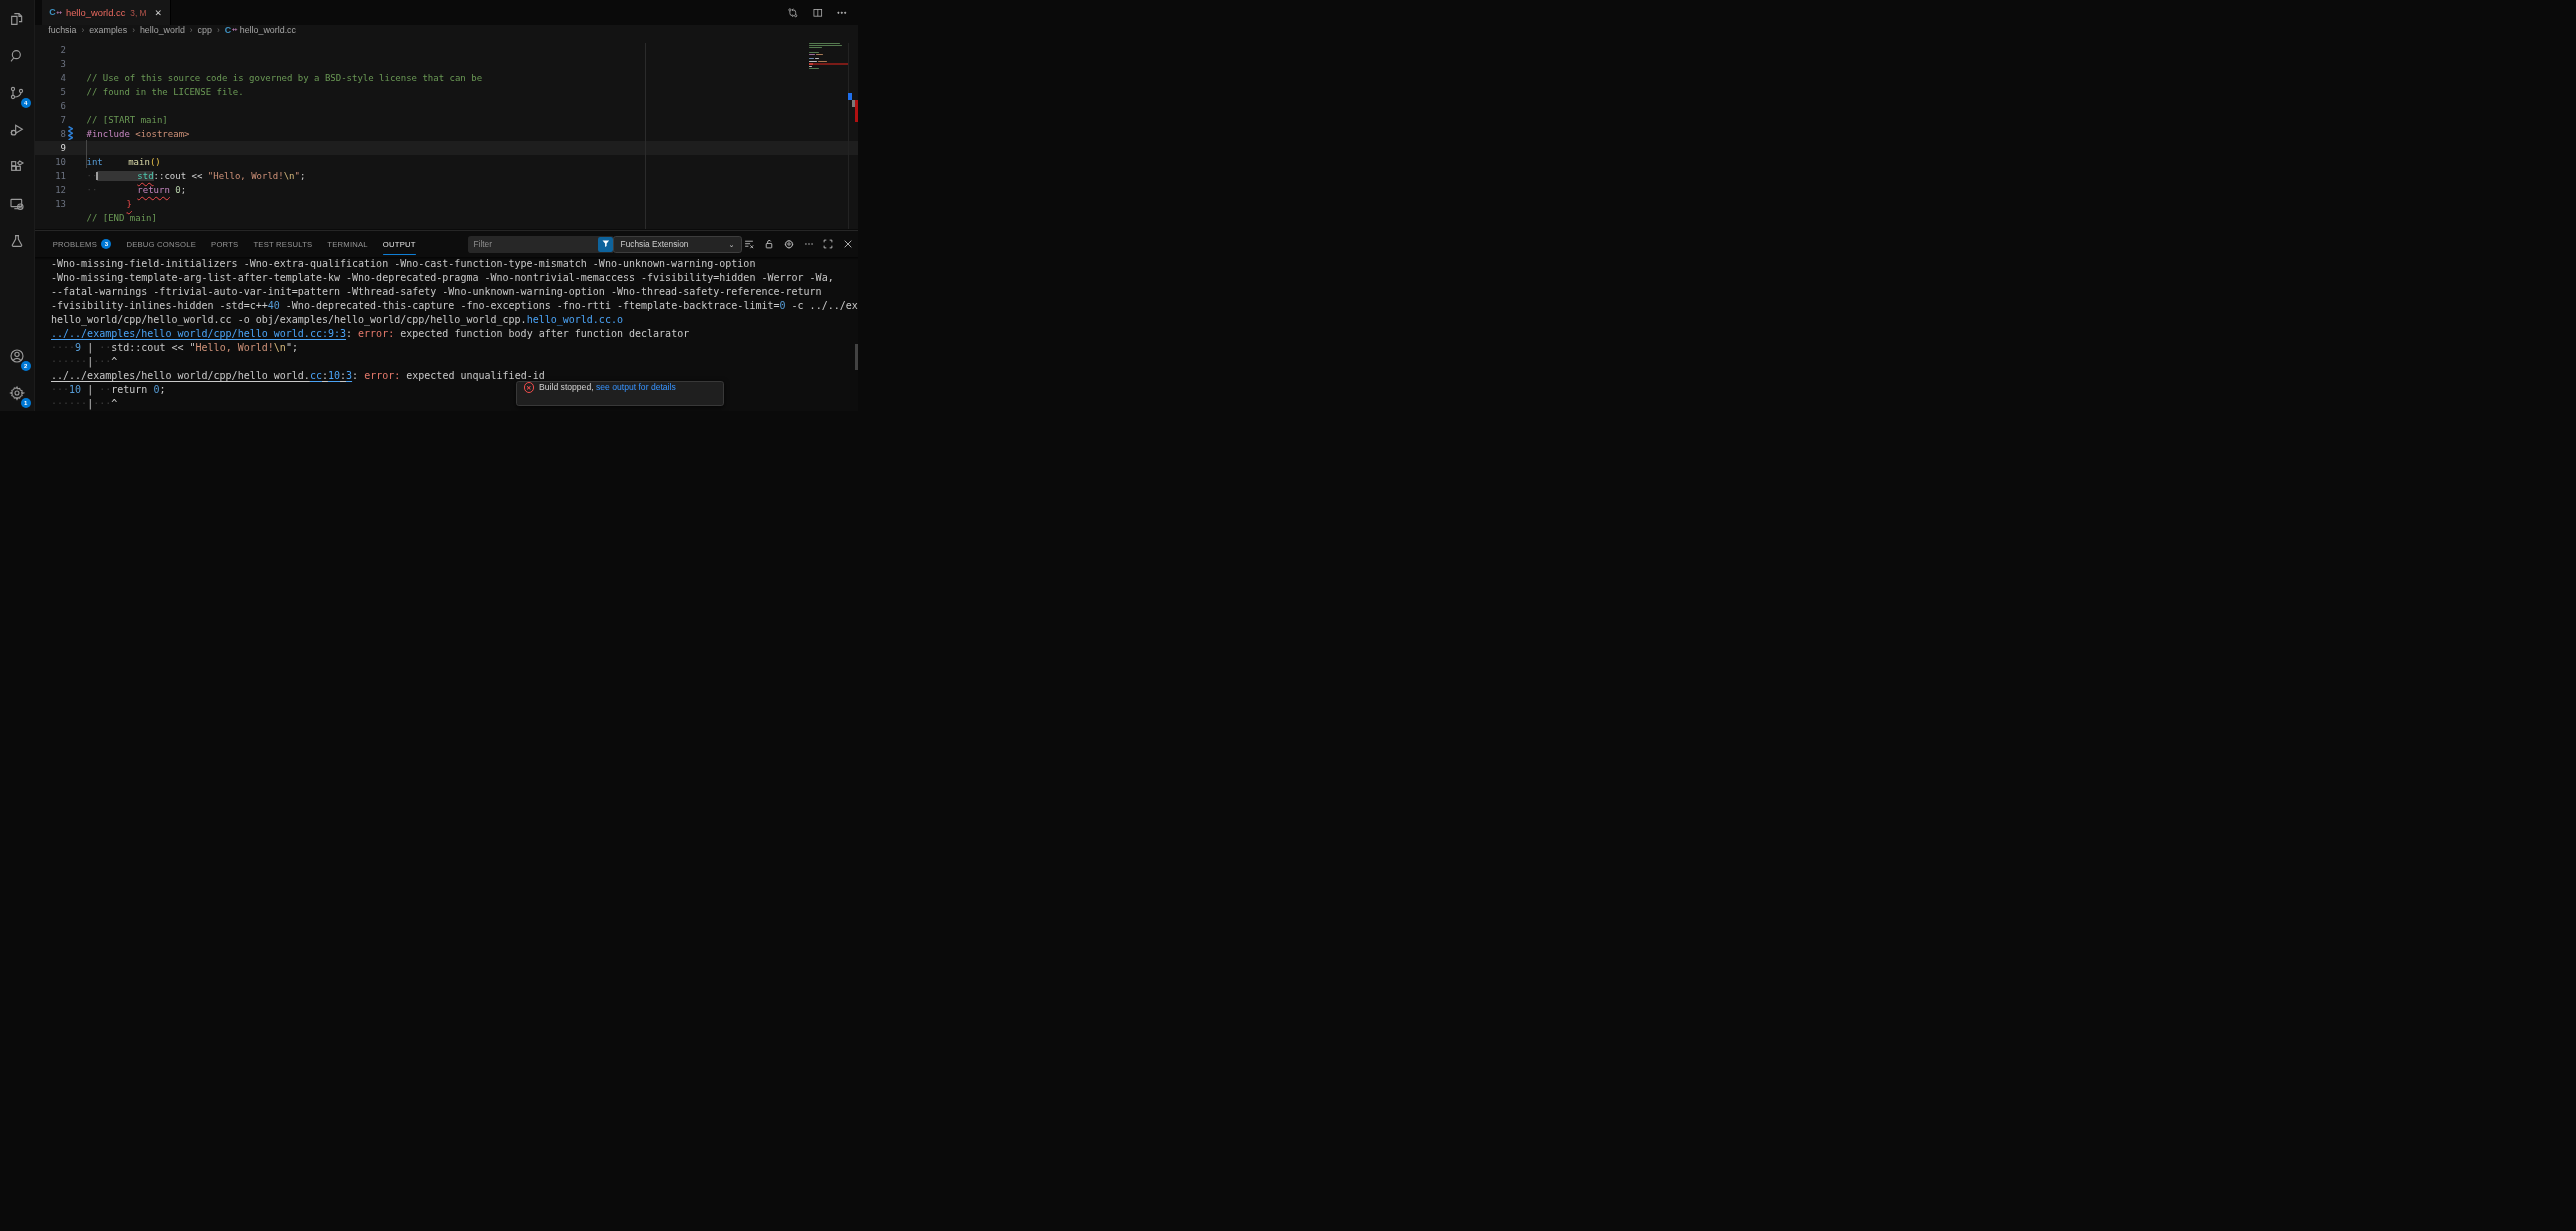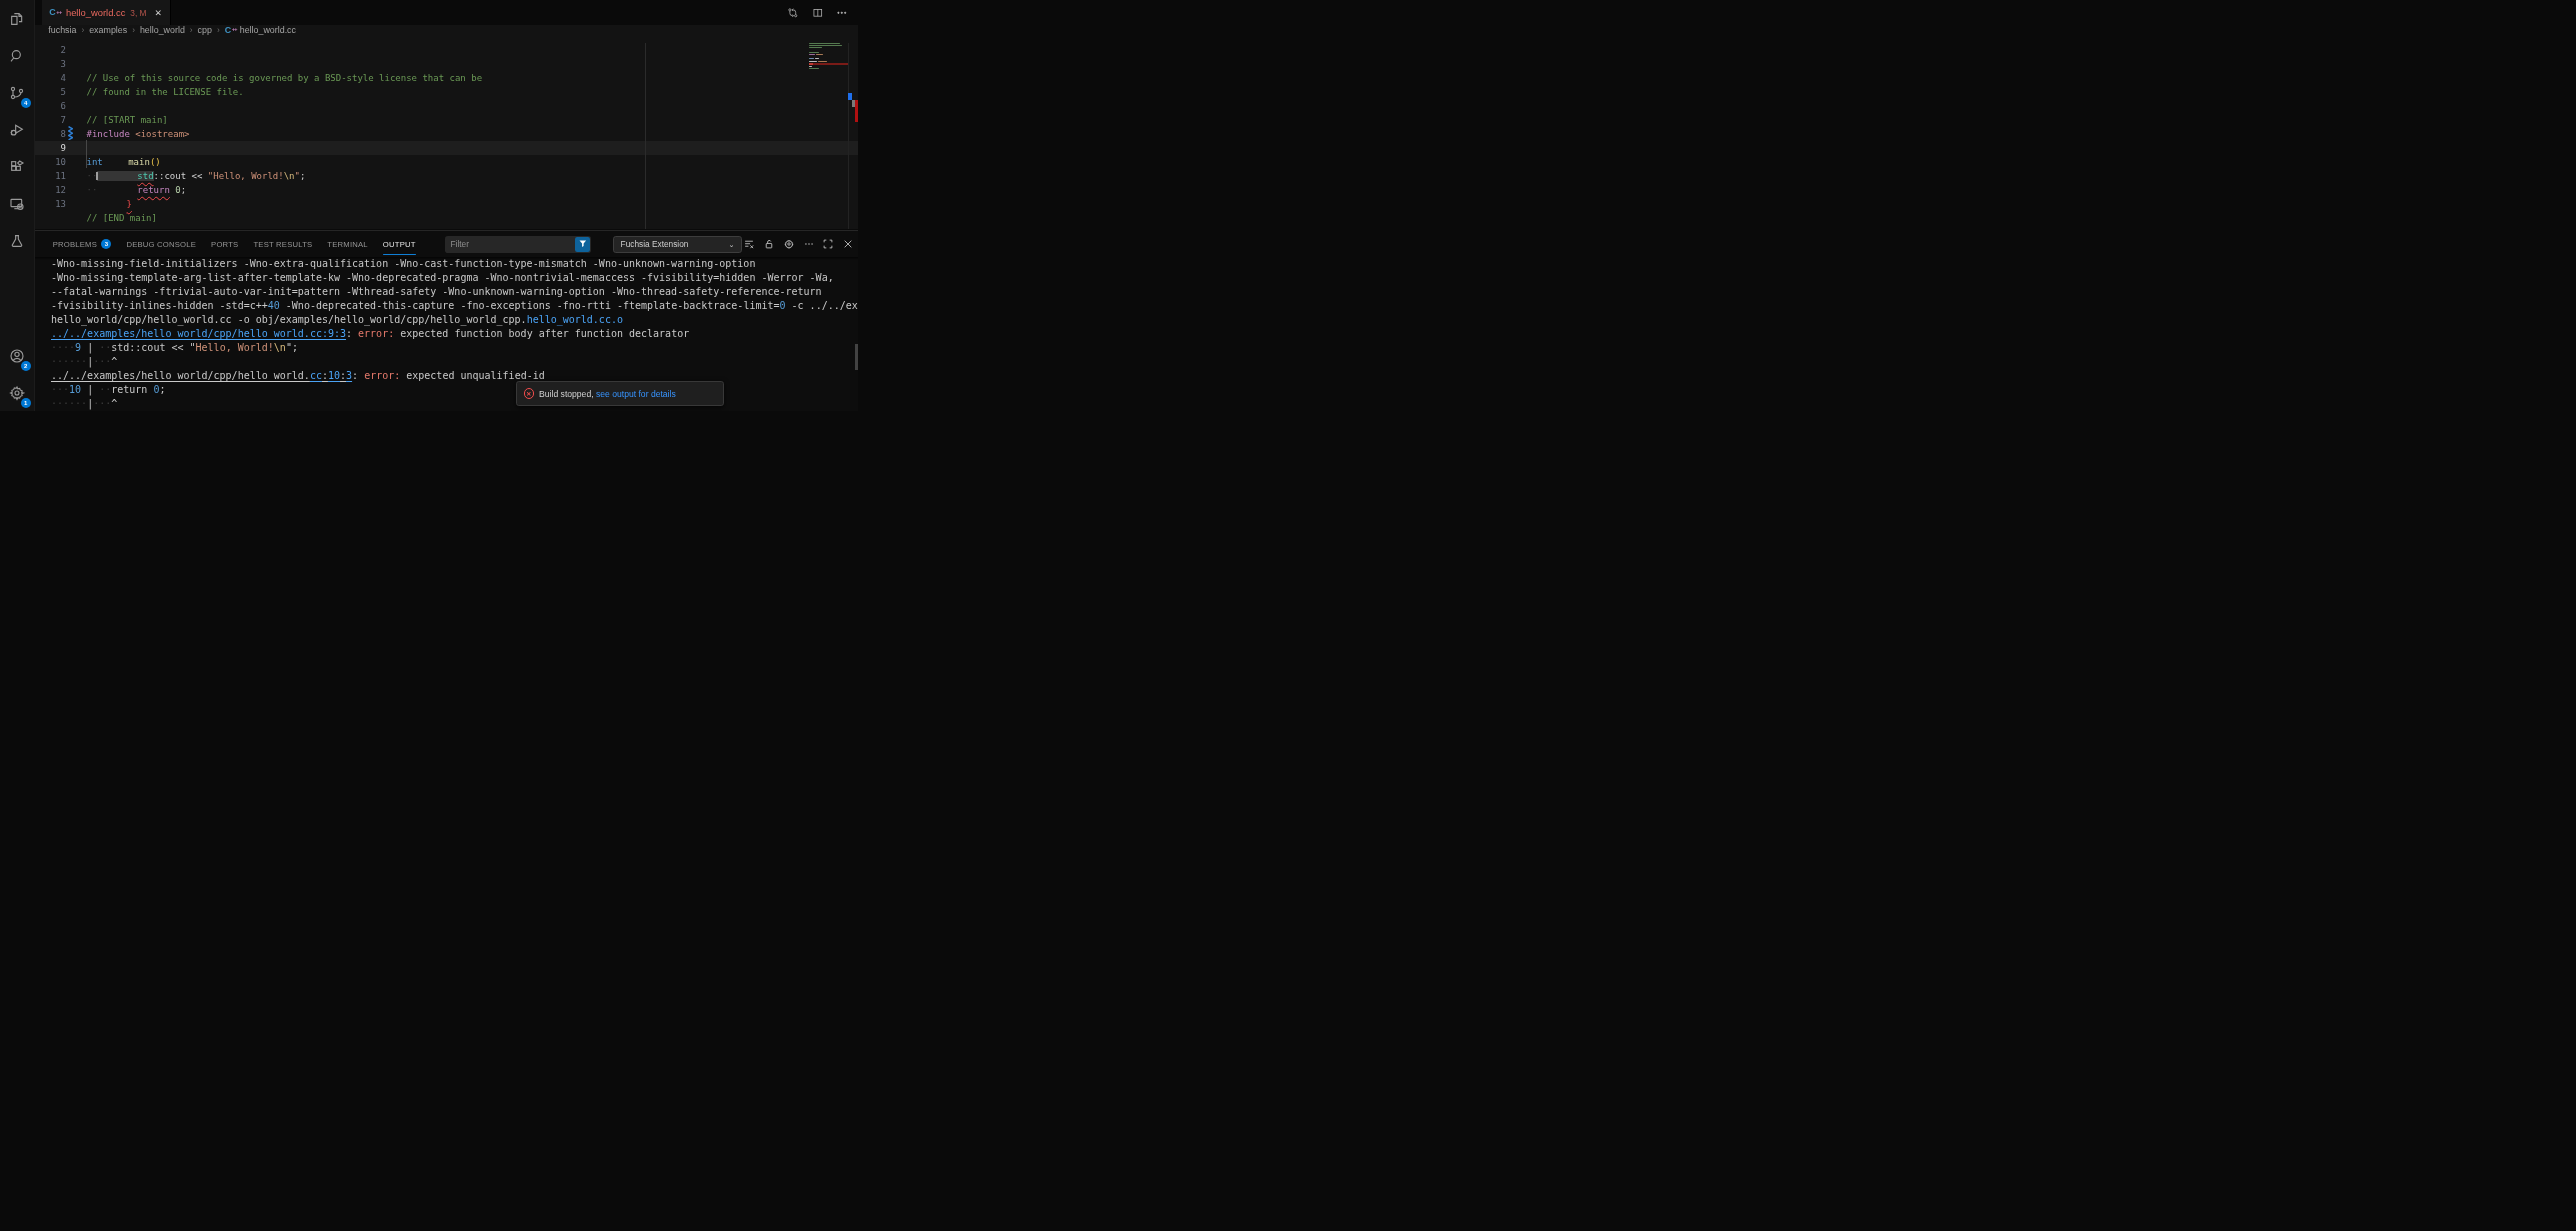--- a/index.html
+++ b/index.html
@@ -80,21 +80,21 @@
   .panel { position:absolute; left:35px; top:230px; width:823px; height:181px; background:#0d0d0d;
            border-top:0.6px solid #262626; }
   .panel-header { position:relative; height:26px; display:flex; align-items:center; gap:15px;
                   padding-left:17.7px; }
   .ptab { position:relative; font-size:7.7px; letter-spacing:0.2px; color:#969696; cursor:pointer;
           height:26px; display:flex; align-items:center; gap:4.4px; }
   .ptab.active { color:#e6e6e6; }
   .ptab.active::after { content:""; position:absolute; left:0; right:0; bottom:2.2px; height:1.1px;
                         background:#0f7fd6; border-radius:0.6px; }
   .ptab .badge { position:static; }
-  .filterbox { position:absolute; left:410px; top:5px; width:146px; height:16.6px; background:#272727;
+  .filterbox { position:absolute; left:433px; top:5px; width:146px; height:16.6px; background:#272727;
                border-radius:2.8px; display:flex; align-items:center; }
   .filterbox input { flex:1; background:transparent; border:none; outline:none; color:#cfcfcf;
                      font-size:8.3px; padding:0 5.5px; font-family:"Liberation Sans", sans-serif; }
   .filterbox input::placeholder { color:#8f8f8f; }
   .funnel-btn { width:15.5px; height:15.5px; margin-right:0.6px; border-radius:2.2px; background:#0e639c;
                 display:flex; align-items:center; justify-content:center; cursor:pointer; }
   .channel { position:absolute; left:578px; top:5px; width:129px; height:16.6px; background:#242424;
              border:0.6px solid #3d3d3d; border-radius:2.8px; display:flex; align-items:center;
              padding:0 6.6px; font-size:8.3px; color:#cfcfcf; cursor:pointer; }
   .channel .chev { margin-left:auto; color:#cccccc; font-size:7.2px; }
@@ -111,21 +111,21 @@
   .ot { color:#c9c9c9; } .on { color:#569cd6; } .oe { color:#e5796b; }
   .ol { color:#4ba3f5; text-decoration:underline; text-underline-offset:2.2px; }
   .ob { color:#4ba3f5;text-align:center; }
   .op { color:#c9c9c9; text-decoration:underline; text-underline-offset:2.2px; }
   .os { color:#ce9178; }
   .pscroll { position:absolute; right:0; top:113px; width:2.8px; height:25.5px; background:#424242; }
 
   
   .toast { position:absolute; left:516px; top:381px; width:208px; height:25px; background:#1f1f1f;
            border:0.6px solid #383838; border-radius:2.8px; box-shadow:0 1.7px 5.5px rgba(0,0,0,.65);
-           display:flex; align-items:center; padding:0 6.6px; z-index:5; }
+           display:flex; padding:0 6.6px; z-index:5; }
   .toast-icon { width:10.5px; height:10.5px; border:1.1px solid #f14c4c; border-radius:50%; color:#f14c4c;
                 font-size:6px; font-weight:bold; display:flex; align-items:center; justify-content:center;
                 flex:0 0 10.5px; }
   .toast-msg { margin-left:5px; font-size:8.6px; color:#d2d2d2; white-space:nowrap; }
   .toast-link { color:#3794ff; cursor:pointer; font-size:8.6px; }
 </style>
 </head>
 <body>
 
 <div class="app">

